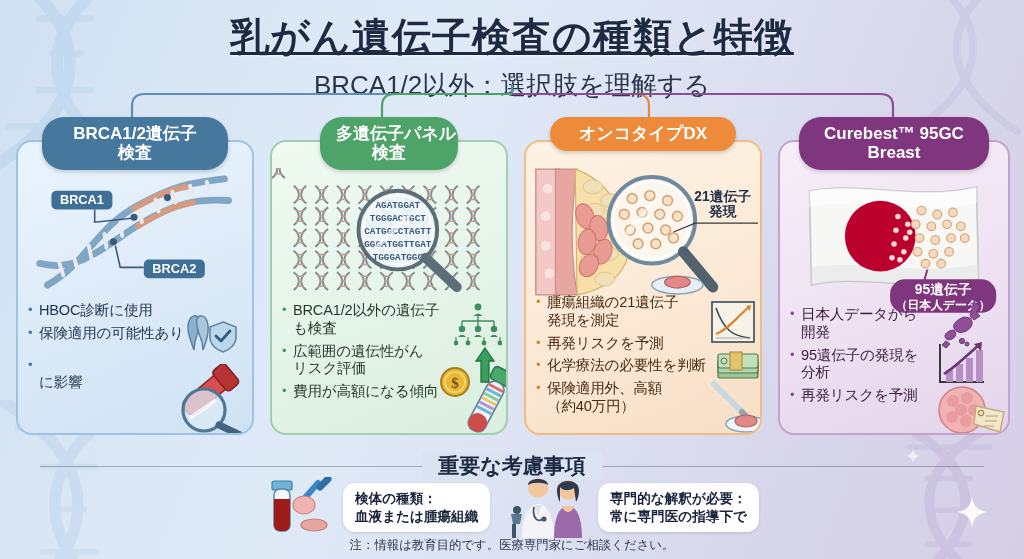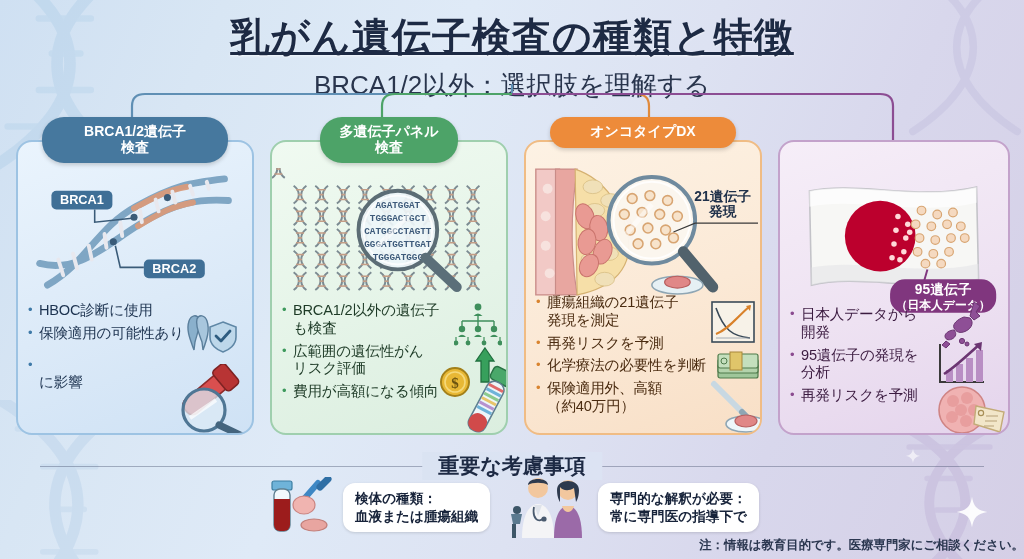--- a/index.html
+++ b/index.html
@@ -35,21 +35,21 @@
   }
   .card .inner { position: absolute; inset: 0; border-radius: 14px; overflow: hidden; }
   .c1 { left: 16px;  width: 238px; border-color: #9dc3e3; background: linear-gradient(160deg,#eaf4fd 0%,#dceaf8 55%,#cfe2f5 100%); }
   .c2 { left: 270px; width: 238px; border-color: #9fcfae; background: linear-gradient(160deg,#f0faf1 0%,#e5f4e8 55%,#dbeedf 100%); }
   .c3 { left: 524px; width: 238px; border-color: #f0bc84; background: linear-gradient(160deg,#fdf2e4 0%,#fbe9d6 55%,#f8dfc6 100%); padding-left: 42px; }
   .c4 { left: 778px; width: 232px; border-color: #c3a2cb; background: linear-gradient(160deg,#f6eef8 0%,#eee2f2 55%,#e4d4ec 100%); }
 
   .badge {
     position: absolute; top: -25px; left: 50%; transform: translateX(-50%);
     padding: 7px 16px 8px; border-radius: 22px; text-align: center;
-    color: #fff; font-weight: bold; font-size: 14px; line-height: 1.12;
+    color: #fff; font-weight: bold; font-size: 17px; line-height: 1.12;
     white-space: nowrap; box-shadow: 0 2px 4px rgba(0,0,0,.18); z-index: 5;
   }
   .b1 { background: #46789e; width: 186px; }
   .b2 { background: #4da368; width: 138px; }
   .b3 { background: #ed8b3a; width: 186px; }
   .b4 { background: #80367e; width: 190px; }
 
   .art { position: absolute; left: 0; top: 26px; width: 100%; height: 128px; }
   .art svg { display: block; width: 100%; height: 100%; }
 
@@ -75,22 +75,22 @@
     background: linear-gradient(90deg, #dae3f2, #dce3f3);
   }
   .pill {
     position: absolute; background: #fff; border-radius: 12px;
     padding: 7px 12px; font-size: 13.6px; line-height: 1.3; font-weight: bold;
     color: #17233a; box-shadow: 0 1px 3px rgba(0,0,0,.14);
   }
   .p1 { top: 483px; left: 343px; }
   .p2 { top: 483px; left: 598px; }
   .disclaimer {
-    position: absolute; top: 537px; left: 0; width: 1024px; text-align: right;
-    font-size: 12.4px; color: #2b3750; font-weight: bold;
+    position: absolute; top: 537px; left: 0; width: 1024px; text-align: center;
+    font-size: 12.4px; color: #2b3750;
   }
 </style>
 </head>
 <body>
 
 <div class="bg-layer">
   <div class="wm" style="left:-60px;top:-40px;width:260px;height:240px;opacity:.35;">
     <svg viewBox="0 0 200 200">
         <g stroke="#a9cbe6" stroke-width="9" fill="none" stroke-linecap="round">
       <path d="M40 0 C 120 50, 120 110, 40 160"></path>
@@ -609,20 +609,24 @@
     <svg class="deco" style="left:182px;top:232px;" width="62" height="62" viewBox="0 0 62 62">
       <path d="M6 10 L36 40" stroke="#c8d8e2" stroke-width="6" stroke-linecap="round"></path>
       <path d="M34 38 L42 46" stroke="#8fa6b4" stroke-width="6" stroke-linecap="round"></path>
       <ellipse cx="38" cy="50" rx="20" ry="8" fill="#eef6fa" stroke="#8fa6b4" stroke-width="1.6"></ellipse>
       <ellipse cx="38" cy="47" rx="11" ry="6" fill="#e08787" stroke="#b85f5f" stroke-width="1.2"></ellipse>
     </svg>
   </div>
 </div>
 
 <div class="card c4">
+  <div class="badge b4">
+    <span>Curebest™ 95GC</span><br>
+    <span>Breast</span>
+  </div>
   <div class="inner">
     <div class="art" style="height:150px;">
       <svg viewBox="0 0 232 150">
         <path d="M30 22 C 80 12, 140 32, 200 18 L 202 112 C 142 126, 82 106, 32 118 Z" fill="#f7f7f5" stroke="#c3c3c8" stroke-width="1.6"></path>
         <path d="M30 22 C 80 12, 140 32, 200 18 L 200 34 C 140 48, 80 28, 30 38 Z" fill="#ffffff" opacity=".65"></path>
         <path d="M32 100 C 82 90, 142 110, 202 96 L 202 112 C 142 126, 82 106, 32 118 Z" fill="#e4e4e8" opacity=".6"></path>
         <circle cx="102" cy="68" r="36" fill="#bc002d"></circle>
         <g fill="#ffd9d9">
           <circle cx="120" cy="48" r="2.8"></circle>
             <circle cx="130" cy="56" r="2.8"></circle>

